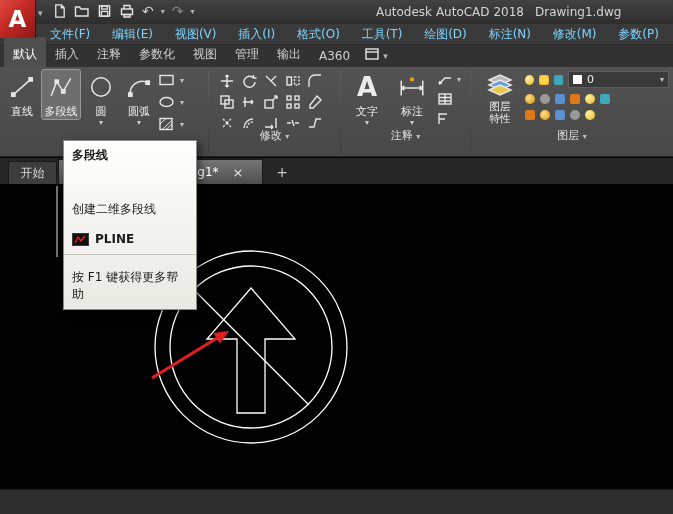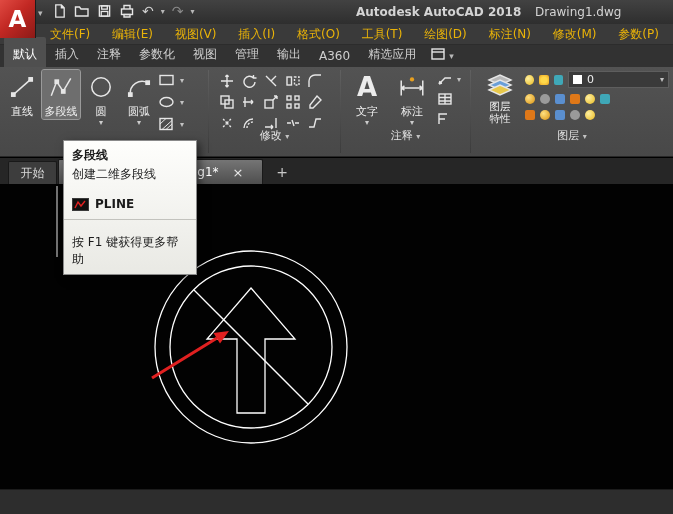--- a/index.html
+++ b/index.html
@@ -13,27 +13,27 @@
   .logo { position:absolute; top:0; left:0; width:36px; height:38px; z-index:30;
     background:linear-gradient(135deg,#e04a42 0%,#c22823 45%,#8c1a17 100%);
     color:#fff; font-weight:bold; font-size:23px; display:flex; align-items:center; justify-content:center;
     border-right:1px solid #1d1d1d; }
   .logo-caret { position:absolute; left:38px; top:8px; color:#b8b8b8; font-size:9px; }
   .qat { position:absolute; left:52px; top:3px; display:flex; align-items:center; gap:7px; }
   .qat svg { display:block; }
   .qat .glyph { color:#cfcfcf; font-size:14px; line-height:16px; }
   .qat .dim { color:#8a8a8a; }
   .qat .caret { color:#b8b8b8; font-size:8px; }
-  .app-title { position:absolute; left:356px; top:5px; white-space:nowrap;font-weight:bold; }
+  .app-title { position:absolute; left:376px; top:5px; white-space:nowrap; }
   .doc-title { position:absolute; left:535px; top:5px; white-space:nowrap; }
 
   
   .menubar { position:absolute; top:24px; left:0; width:673px; height:21px; background:#3a3a3a;
     display:flex; align-items:center; padding:0 10px 0 46px; justify-content:space-between;
-    color:#eab308; font-size:12px; border-bottom:1px solid #2c2c2c; }
+    color:#7dd3fc; font-size:12px; border-bottom:1px solid #2c2c2c; }
   .menu-item { padding:1px 4px; white-space:nowrap; cursor:default; }
 
   
   .ribbontabs { position:absolute; top:45px; left:0; width:673px; height:22px; background:#323232;
     display:flex; align-items:flex-end; padding-left:4px; color:#cfcfcf; font-size:12px; }
   .rtab { padding:9px 9px 4px; white-space:nowrap; }
   .rtab.active { background:#4f4f4f; color:#ffffff; border-radius:2px 2px 0 0; }
   .rtab-toggle { display:flex; align-items:center; gap:4px; margin-left:6px; padding-bottom:4px; }
   .rtab-toggle .caret { font-size:9px; color:#b8b8b8; }
 
@@ -98,21 +98,21 @@
 
   
   .statusbar { position:absolute; top:489px; left:0; width:673px; height:25px;
     background:#2d2d2d; border-top:1px solid #1c1c1c; }
 
   
   .tooltip { position:absolute; left:63px; top:140px; width:134px; z-index:60;
     background:linear-gradient(#fefefc,#e9e9e4); border:1px solid #8a8a8a; color:#1b1b1b;
     font-size:12px; box-shadow:3px 3px 8px rgba(0,0,0,0.5); }
   .tt-title { font-weight:bold; padding:6px 8px 2px; }
-  .tt-desc { padding:0 8px 12px; }
+  .tt-desc { padding:0 8px 12px;margin-top:35px; }
   .tt-cmd { display:flex; align-items:center; gap:6px; padding:2px 8px 8px; font-weight:bold; }
   .tt-cmdicon { width:17px; height:13px; background:#101010; border:1px solid #3a3a3a;
     display:flex; align-items:center; justify-content:center; }
   .tt-help { border-top:1px solid #c2c2bd; padding:14px 8px 6px; font-weight:normal; }
 
   svg.lineart { stroke:#e6e6e6; fill:none; stroke-width:1.4; }
 </style>
 </head>
 <body>
 
@@ -169,21 +169,20 @@
 
   <div class="ribbontabs">
     <span class="rtab active">默认</span>
     <span class="rtab">插入</span>
     <span class="rtab">注释</span>
     <span class="rtab">参数化</span>
     <span class="rtab">视图</span>
     <span class="rtab">管理</span>
     <span class="rtab">输出</span>
     <span class="rtab">A360</span>
-    <span class="rtab">精选应用</span>
     <span class="rtab-toggle">
       <span>
         <svg width="14" height="12" viewBox="0 0 14 12" class="lineart">
             <rect x="1" y="1" width="12" height="10"></rect>
             <path d="M1 4h12"></path>
           </svg>
       </span>
       <span class="caret">▾</span>
     </span>
   </div>

